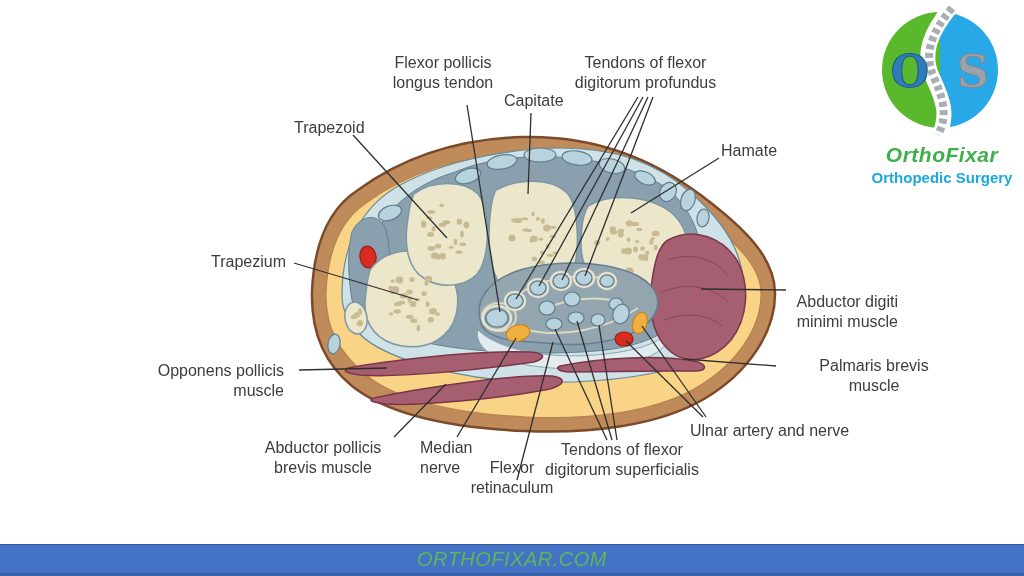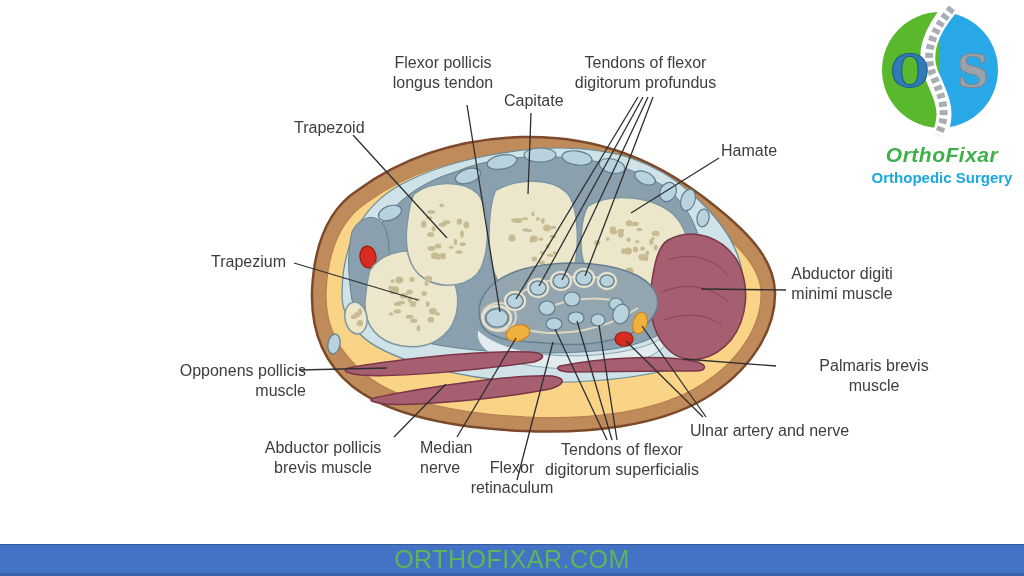--- a/index.html
+++ b/index.html
@@ -43,22 +43,23 @@
   .logo-letter{font-family:"DejaVu Serif",serif;font-weight:bold;font-size:44px}
 
   #footer{
     position:absolute;left:0;top:544px;width:1024px;height:32px;
     background:var(--footer-bg,#4472c4);
     border-top:1px solid #35599a;box-sizing:border-box;
     border-bottom:3px solid #3a62a8;
     display:flex;align-items:center;justify-content:center;
   }
   #footer span{
-    font-size:25px;letter-spacing:0.5px;
+    font-size:20px;letter-spacing:0.5px;
     color:var(--footer-text,#5db55c);
+    font-style:italic;
   }
 </style>
 </head>
 <body>
 
 <svg id="diagram-svg" width="1024" height="576" viewBox="0 0 1024 576">
 
   <path class="skin" d="M 312,292 C 314,242 330,208 358,190 C 402,158 458,139 522,137
        C 592,135 652,158 702,196 C 747,230 774,258 775,292
        C 776,330 750,372 704,399 C 658,426 589,434 524,431
@@ -310,25 +311,25 @@
 </div>
 <div class="label" style="left:294px;top:118px">
   <span>Trapezoid</span>
 </div>
 <div class="label" style="left:721px;top:141px">
   <span>Hamate</span>
 </div>
 <div class="label" style="left:211px;top:252px">
   <span>Trapezium</span>
 </div>
-<div class="label" style="left:786px;top:264px;width:112px;text-align:center">
+<div class="label" style="left:786px;top:292px;width:112px;text-align:right">
   <span>Abductor digiti</span><br>
   <span>minimi muscle</span>
 </div>
-<div class="label" style="left:176px;top:361px;width:130px;text-align:right">
+<div class="label" style="left:154px;top:361px;width:130px;text-align:right">
   <span>Opponens pollicis</span><br>
   <span>muscle</span>
 </div>
 <div class="label" style="left:814px;top:356px;width:120px;text-align:center">
   <span>Palmaris brevis</span><br>
   <span>muscle</span>
 </div>
 <div class="label" style="left:690px;top:421px">
   <span>Ulnar artery and nerve</span>
 </div>

